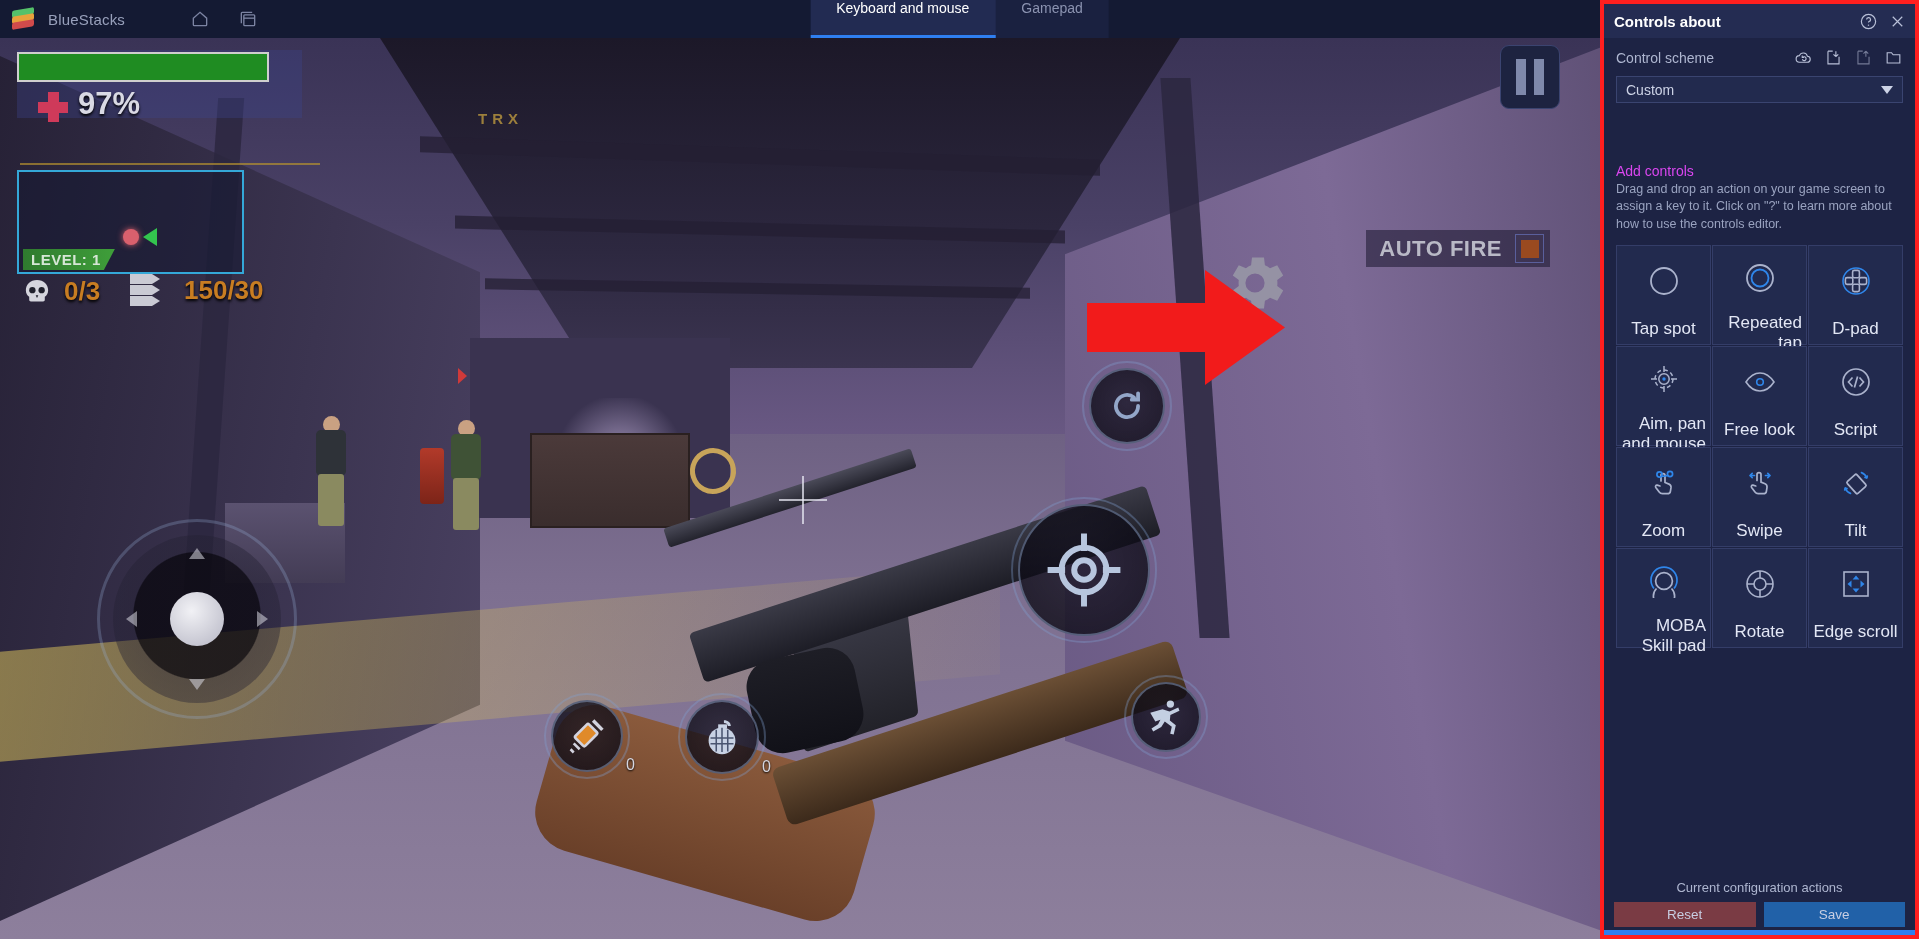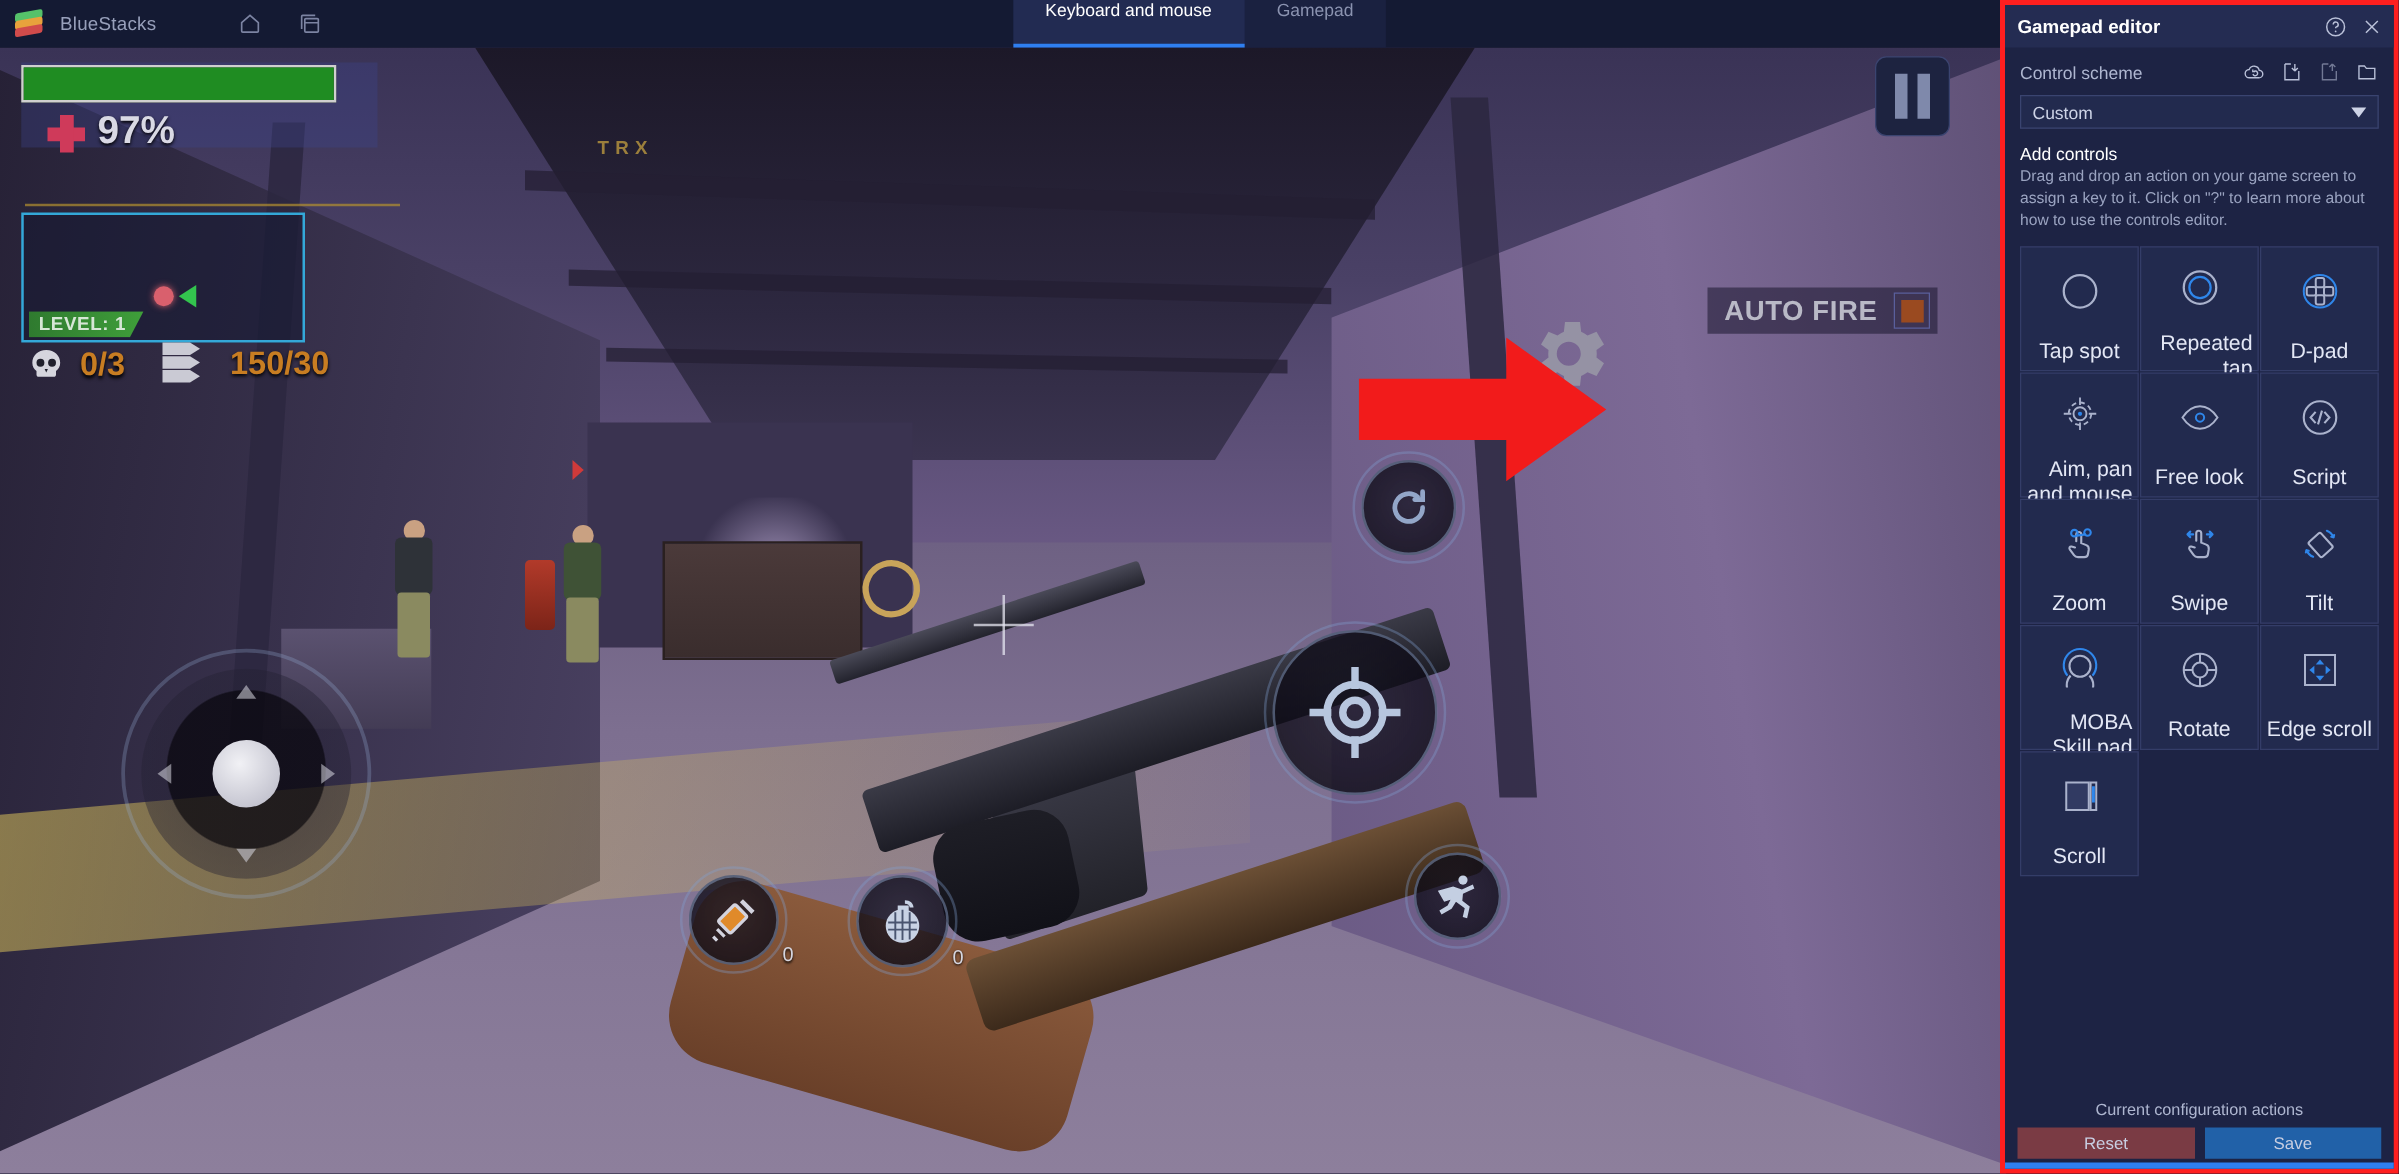--- a/index.html
+++ b/index.html
@@ -211,21 +211,21 @@
   #scheme-row { display:flex; align-items:center; padding:10px 12px 0 12px; flex:none; }
   #scheme-label { color:#aeb6d0; font-size:14px; flex:1; }
   #scheme-icons { display:flex; gap:11px; }
   #scheme-select { margin:9px 12px 0 12px; height:27px; background:#222a4e;
     border:1px solid #3a4470; display:flex; align-items:center; padding:0 9px;
     flex:none; }
   #scheme-value { color:#cdd3e6; font-size:14px; flex:1; }
   #caret { width:0; height:0; border-left:6px solid transparent;
     border-right:6px solid transparent; border-top:8px solid #cdd3e6; }
   #add-head { padding:12px 12px 0 12px; flex:none; }
-  #add-title { color:#ffffff; font-size:14px; }
+  #add-title { color:#d946ef; font-size:14px;margin-top:48px; }
   #add-desc { color:#9aa3c0; font-size:12.5px; line-height:1.38; margin-top:2px; }
   #grid { display:grid; grid-template-columns:repeat(3,1fr); gap:1px;
     margin:12px 12px 0 12px; flex:none; }
   .cell { background:#222a4e; border:1px solid #343d68; height:100px;
     display:flex; flex-direction:column; align-items:center;
     justify-content:flex-start; padding-top:15px; }
   .cell .ic { height:40px; display:flex; align-items:center; justify-content:center; }
   .cell .lbl { color:#e3e7f5; font-size:17px; text-align:right; margin-top:18px;
     line-height:1.22; padding:0 4px; }
   #panel-spacer { flex:1; }
@@ -461,21 +461,21 @@
     </div>
   </div>
 
   <svg id="red-arrow" viewBox="0 0 198 115">
     <path d="M0 33 H118 V0 L198 57.5 L118 115 V82 H0 Z" fill="#f21b1b"></path>
   </svg>
 
   <div id="panel">
 
     <div id="panel-head">
-      <div id="panel-title">Gamepad editor</div>
+      <div id="panel-title">Controls about</div>
       <div class="p-icon">
         <svg width="19" height="19" viewBox="0 0 24 24" fill="none" stroke="currentColor" stroke-width="1.5">
           <circle cx="12" cy="12" r="9"></circle>
           <path d="M9.6 9.6a2.5 2.5 0 1 1 3.1 2.4c-.6.2-.7.7-.7 1.3"></path>
           <circle cx="12" cy="16.6" r=".9" fill="currentColor" stroke="none"></circle>
         </svg>
       </div>
       <div class="p-icon" style="margin-left:10px">
         <svg width="19" height="19" viewBox="0 0 24 24" stroke="currentColor" stroke-width="1.5">
             <path d="M6 6l12 12M18 6L6 18"></path>
@@ -654,30 +654,20 @@
             <rect x="5" y="5" width="24" height="24"></rect>
             <path d="M17 8.5l3.4 4h-6.8z" fill="#2f86ea" stroke="none"></path>
             <path d="M17 25.5l3.4-4h-6.8z" fill="#2f86ea" stroke="none"></path>
             <path d="M8.5 17l4-3.4v6.8z" fill="#2f86ea" stroke="none"></path>
             <path d="M25.5 17l-4-3.4v6.8z" fill="#2f86ea" stroke="none"></path>
           </svg>
         </div>
         <div class="lbl">Edge scroll</div>
       </div>
 
-      <div class="cell">
-        <div class="ic">
-          <svg width="34" height="34" viewBox="0 0 34 34" fill="none" stroke="#aab2cc" stroke-width="1.6">
-            <rect x="6" y="6" width="18" height="22" fill="#313a62"></rect>
-            <rect x="25.5" y="6" width="4.5" height="22"></rect>
-            <rect x="26.6" y="9" width="2.3" height="13" fill="#2f86ea" stroke="none"></rect>
-          </svg>
-        </div>
-        <div class="lbl">Scroll</div>
-      </div>
 
     </div>
 
     <div id="panel-spacer"></div>
 
     <div id="panel-foot">
       <div id="foot-title">Current configuration actions</div>
       <div id="foot-btns">
         <div class="fbtn" id="reset-btn">Reset</div>
         <div class="fbtn" id="save-btn">Save</div>

